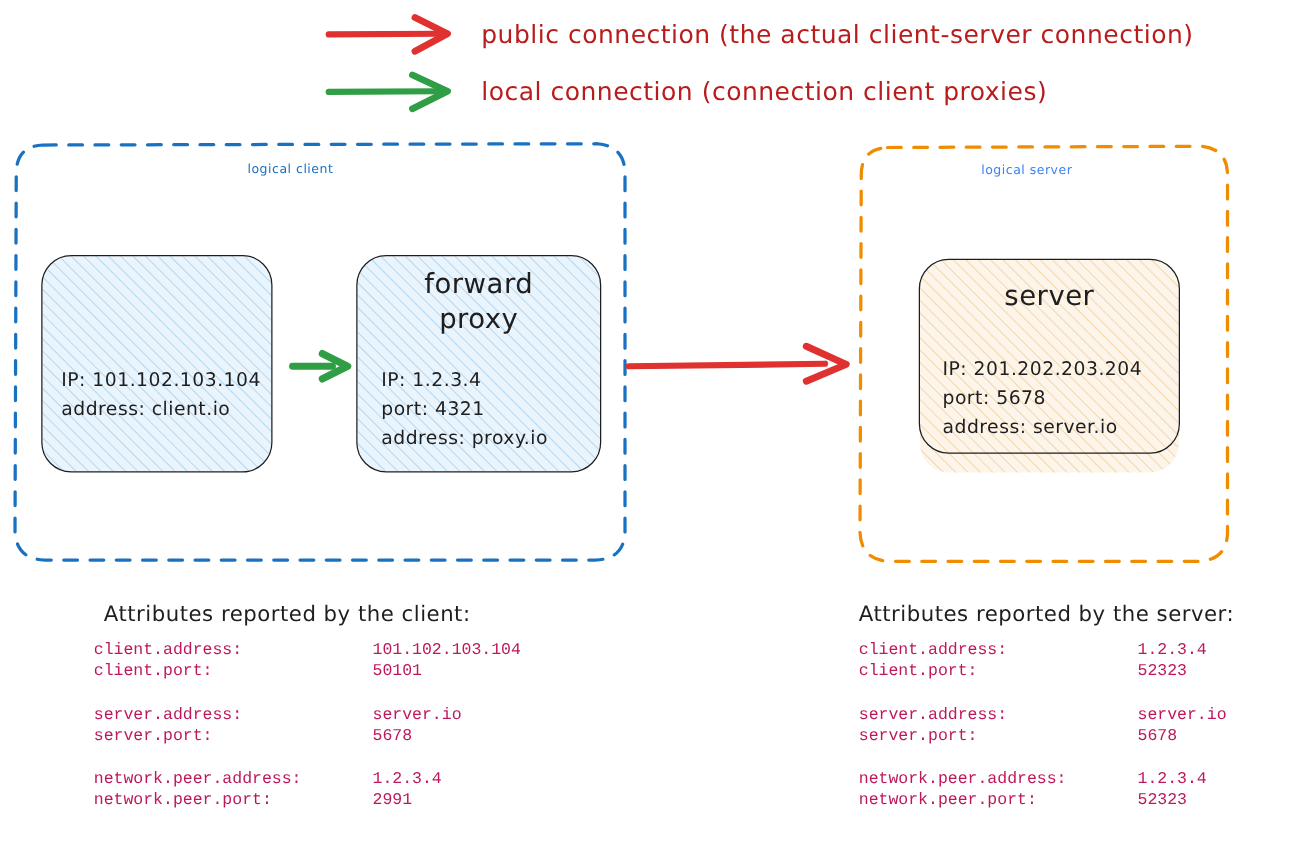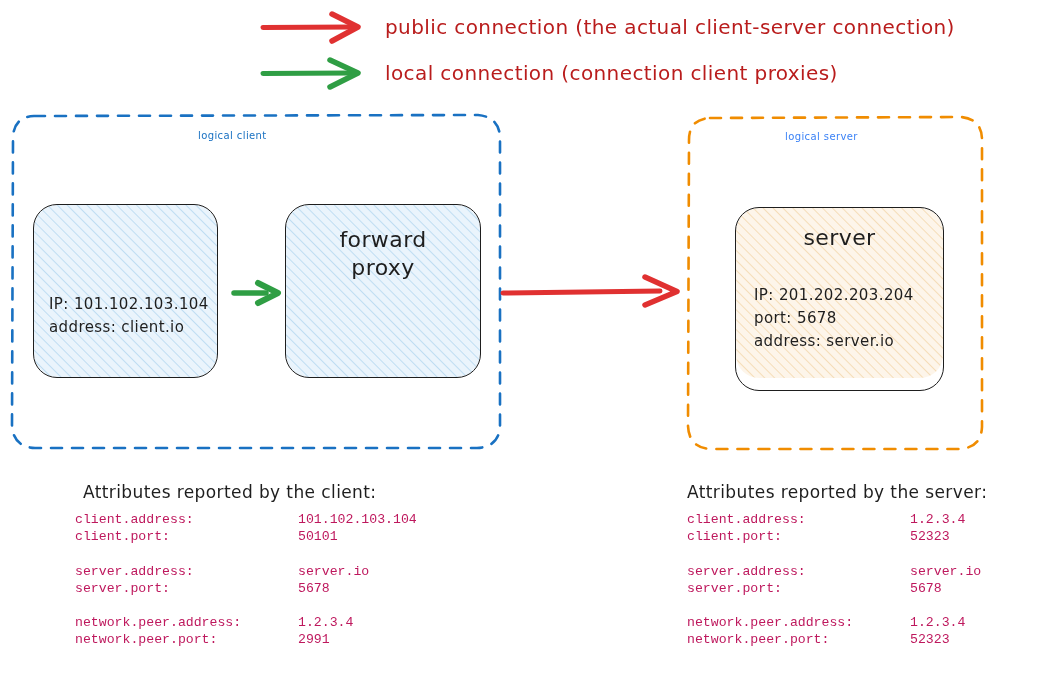--- a/index.html
+++ b/index.html
@@ -70,24 +70,24 @@
   .node-lines {
     position: absolute;
     font-size: 15px;
     line-height: 1.52;
     color: #1e1e1e;
     white-space: pre;
   }
 
   #node-client   { left: 33px;  top: 204px; width: 185px; height: 174px; }
   #node-proxy    { left: 285px; top: 204px; width: 196px; height: 174px; }
-  #node-server   { left: 735px; top: 207px; width: 209px; height: 184px; }
+  #node-server   { left: 735px; top: 207px; width: 209px; height: 156px; }
 
   #node-client .node-title { top: 12px; }
-  #node-proxy  .node-title { top: 9px; margin-top: 12px;  }
+  #node-proxy  .node-title { top: 9px;  }
   #node-server .node-title { top: 16px; }
 
   #node-client .node-lines { left: 15px;  top: 88px;  }
   #node-proxy  .node-lines { left: 19px;  top: 88px;  }
   #node-server .node-lines { left: 18px;  top: 76px;  }
 
   
   .attr-block { position: absolute; }
   .attr-heading {
     font-size: 17px;
@@ -173,20 +173,23 @@
 <div class="hand group-label" id="logical-server-label">logical server</div>
 
 <div class="node" id="node-client">
   <div class="hand node-lines">IP: 101.102.103.104
 address: client.io</div>
 </div>
 
 <div class="node" id="node-proxy">
   <div class="hand node-title" style="white-space:pre;">forward
 proxy</div>
+  <div class="hand node-lines">IP: 1.2.3.4
+port: 4321
+address: proxy.io</div>
 </div>
 
 <div class="node" id="node-server">
   <div class="hand node-title">server</div>
   <div class="hand node-lines">IP: 201.202.203.204
 port: 5678
 address: server.io</div>
 </div>
 
 <div class="attr-block" id="attrs-client">

